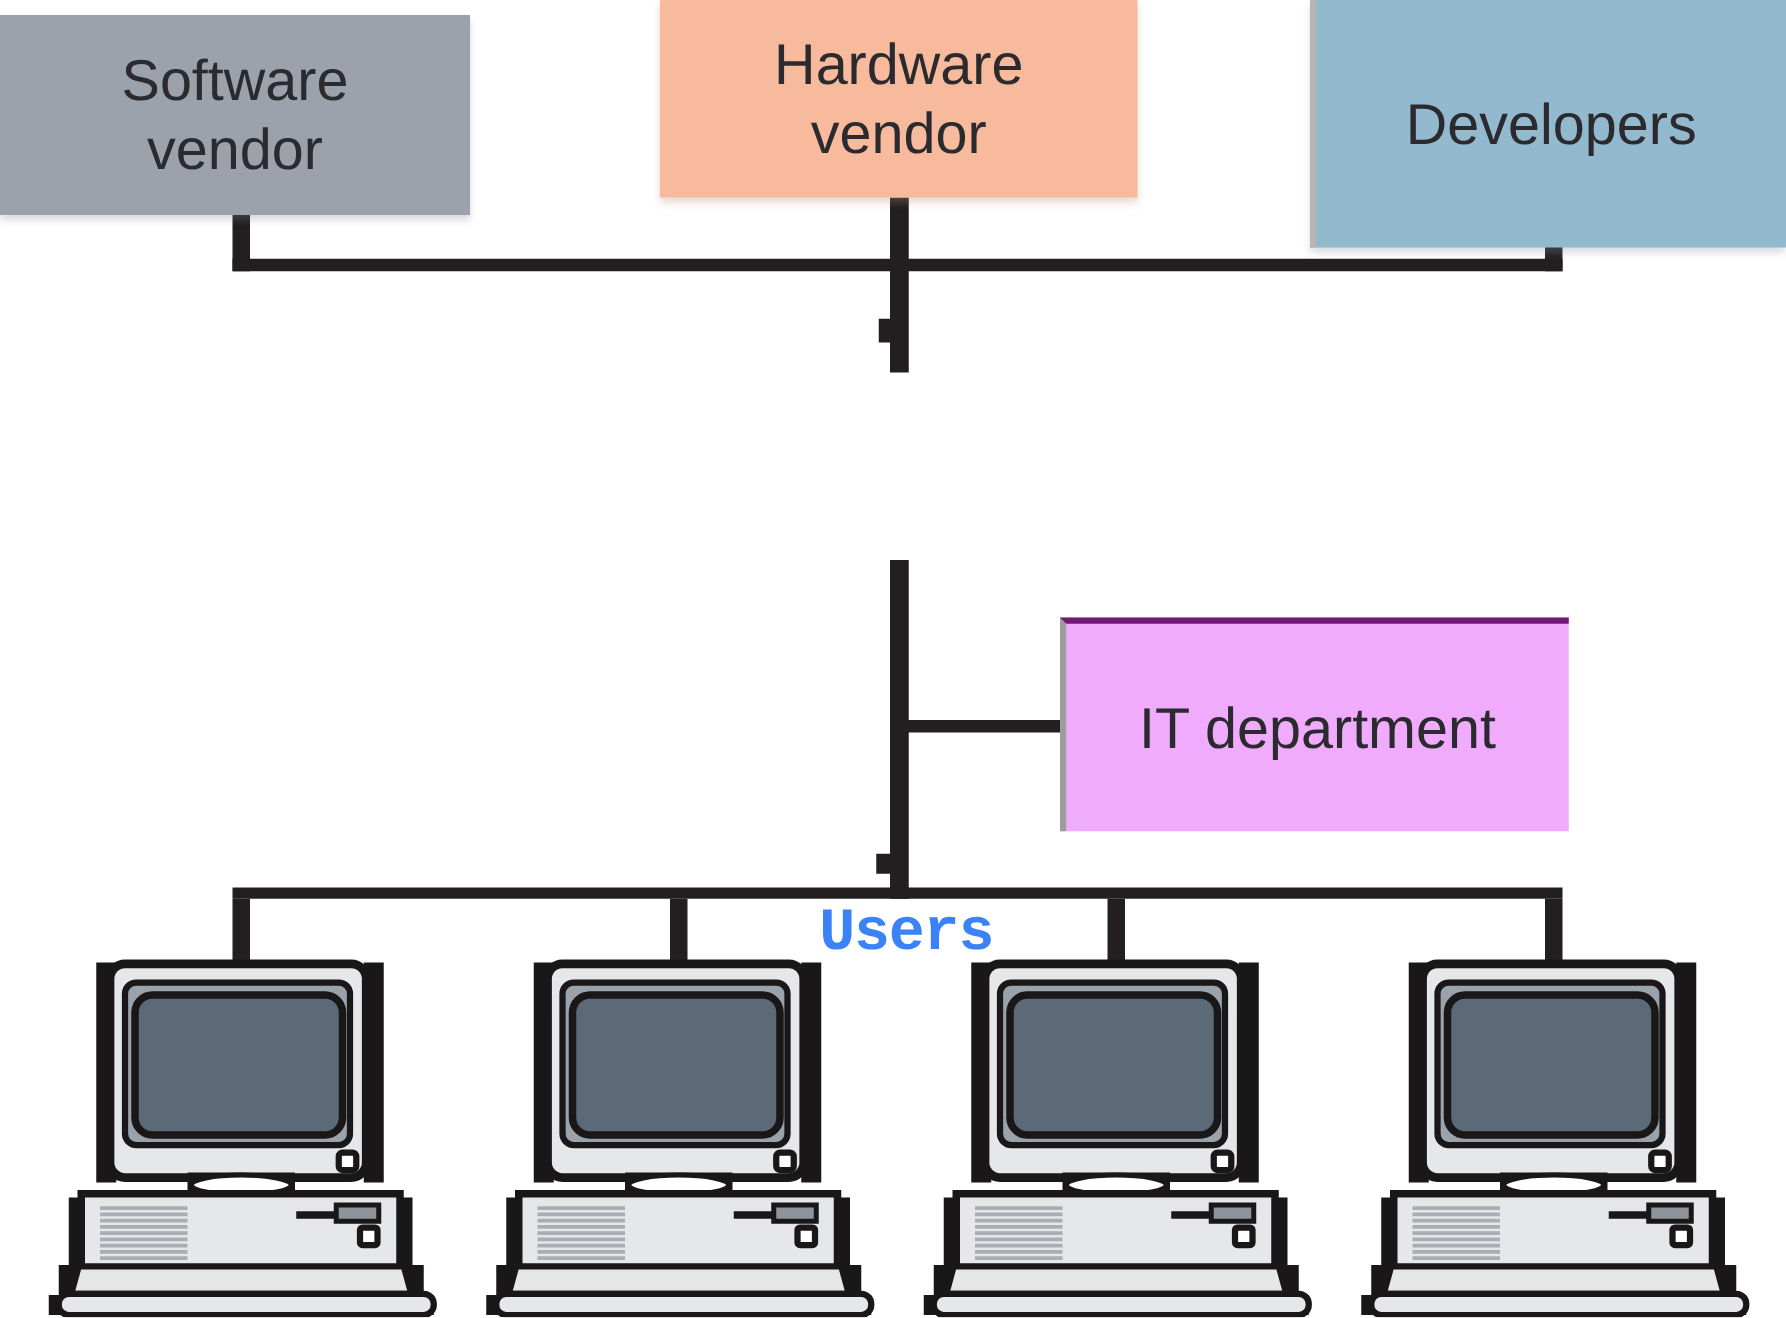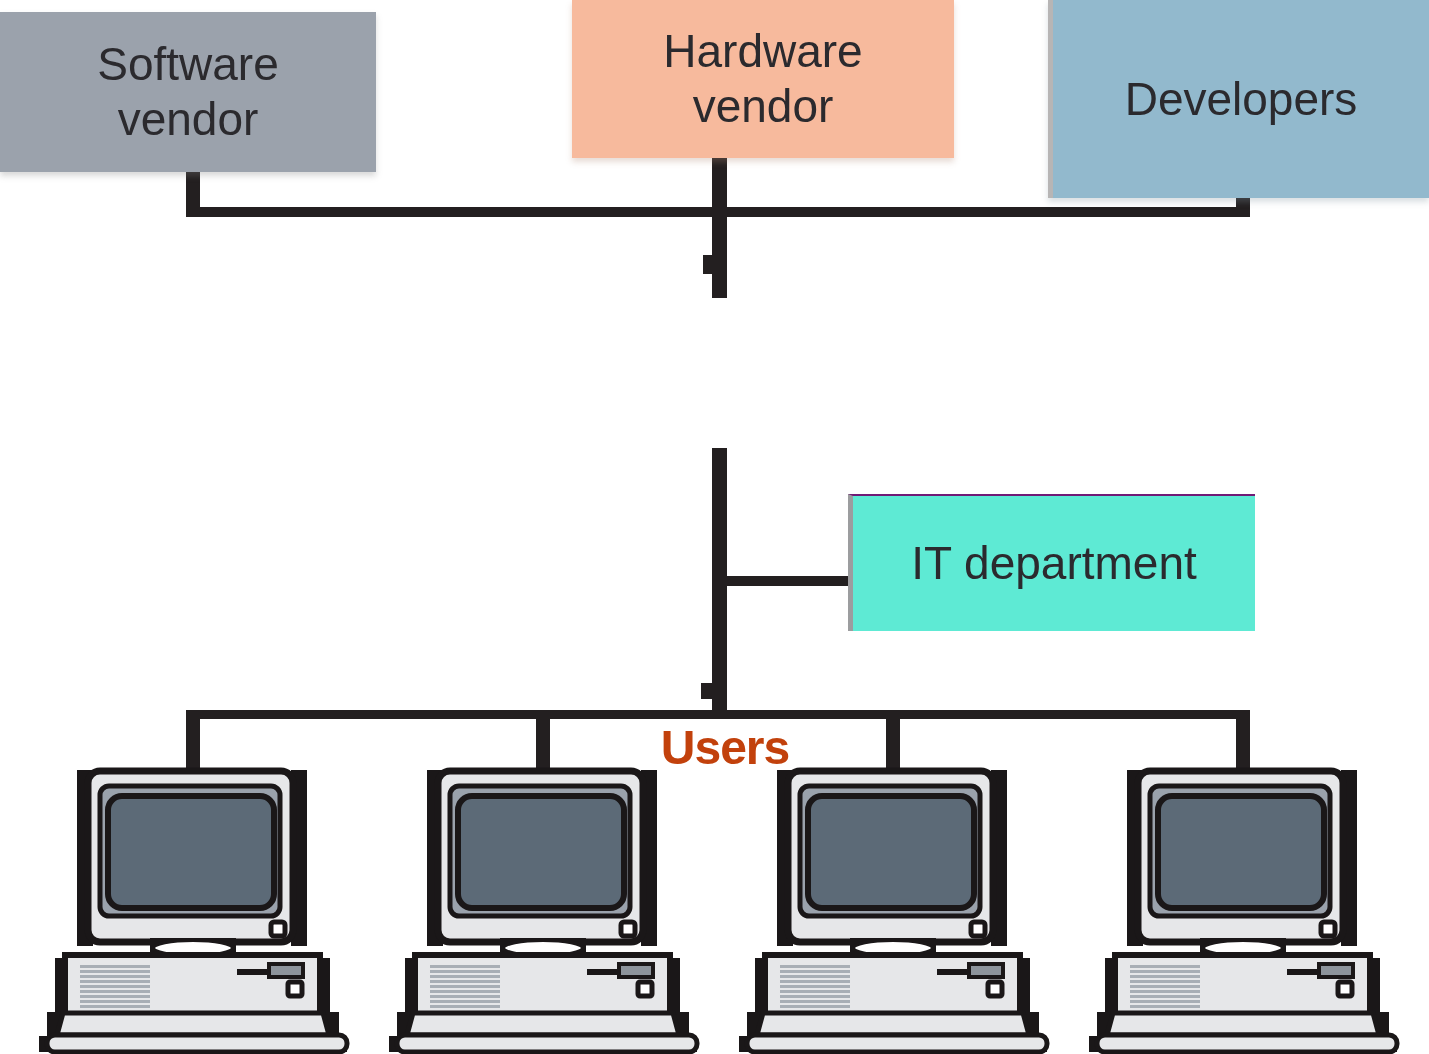--- a/index.html
+++ b/index.html
@@ -12,30 +12,30 @@
   .node{
     position:absolute;display:flex;align-items:center;justify-content:center;
     text-align:center;font-size:46px;line-height:55px;color:#2b2a2e;
     box-sizing:border-box;
   }
   .node .lbl{display:inline-block;}
   .node .narrow{max-width:260px;}
   .node-software{left:0;top:0;width:376px;height:160px;background:#9ba2ac;
     box-shadow:0 4px 6px rgba(130,130,130,.30);margin-top:12px;}
   .node-hardware{left:528px;top:0;width:382px;height:158px;background:#f7ba9d;
-    box-shadow:0 4px 6px rgba(180,140,120,.30);margin-left:44px;}
+    box-shadow:0 4px 6px rgba(180,140,120,.30);}
   .node-developers{left:1048px;top:0;width:381px;height:198px;background:#92b9cd;
     border-left:5px solid #b7b5b5;box-shadow:0 4px 6px rgba(130,150,160,.30);}
   .node-asp{left:531px;top:288px;width:380px;height:162px;background:#87dfe9;
     box-shadow:0 7px 0 #c4c5c7;}
-  .node-it{left:848px;top:494px;width:407px;height:137px;background:#5eead4;
-    border-top:2px solid #701a75;border-left:5px solid #9c9d9f;}
+  .node-it{left:848px;top:494px;width:407px;height:171px;background:#f0abfc;
+    border-top:5px solid #701a75;border-left:5px solid #9c9d9f;}
   .users-label{
     position:absolute;left:615px;top:720px;width:220px;text-align:center;
-    font-size:48px;font-weight:900;letter-spacing:-1px;color:#c2410c;
+    font-size:48px;font-weight:900;letter-spacing:-1px;color:#3b82f6;font-family:Liberation Mono, monospace;
   }
   .pc{position:absolute;top:762px;width:320px;height:292px;}
   .defs{position:absolute;width:0;height:0;overflow:hidden;}
 </style>
 </head>
 <body>
 
 <svg class="defs" aria-hidden="true">
   <symbol id="pc-symbol" viewBox="0 0 320 292">
 

